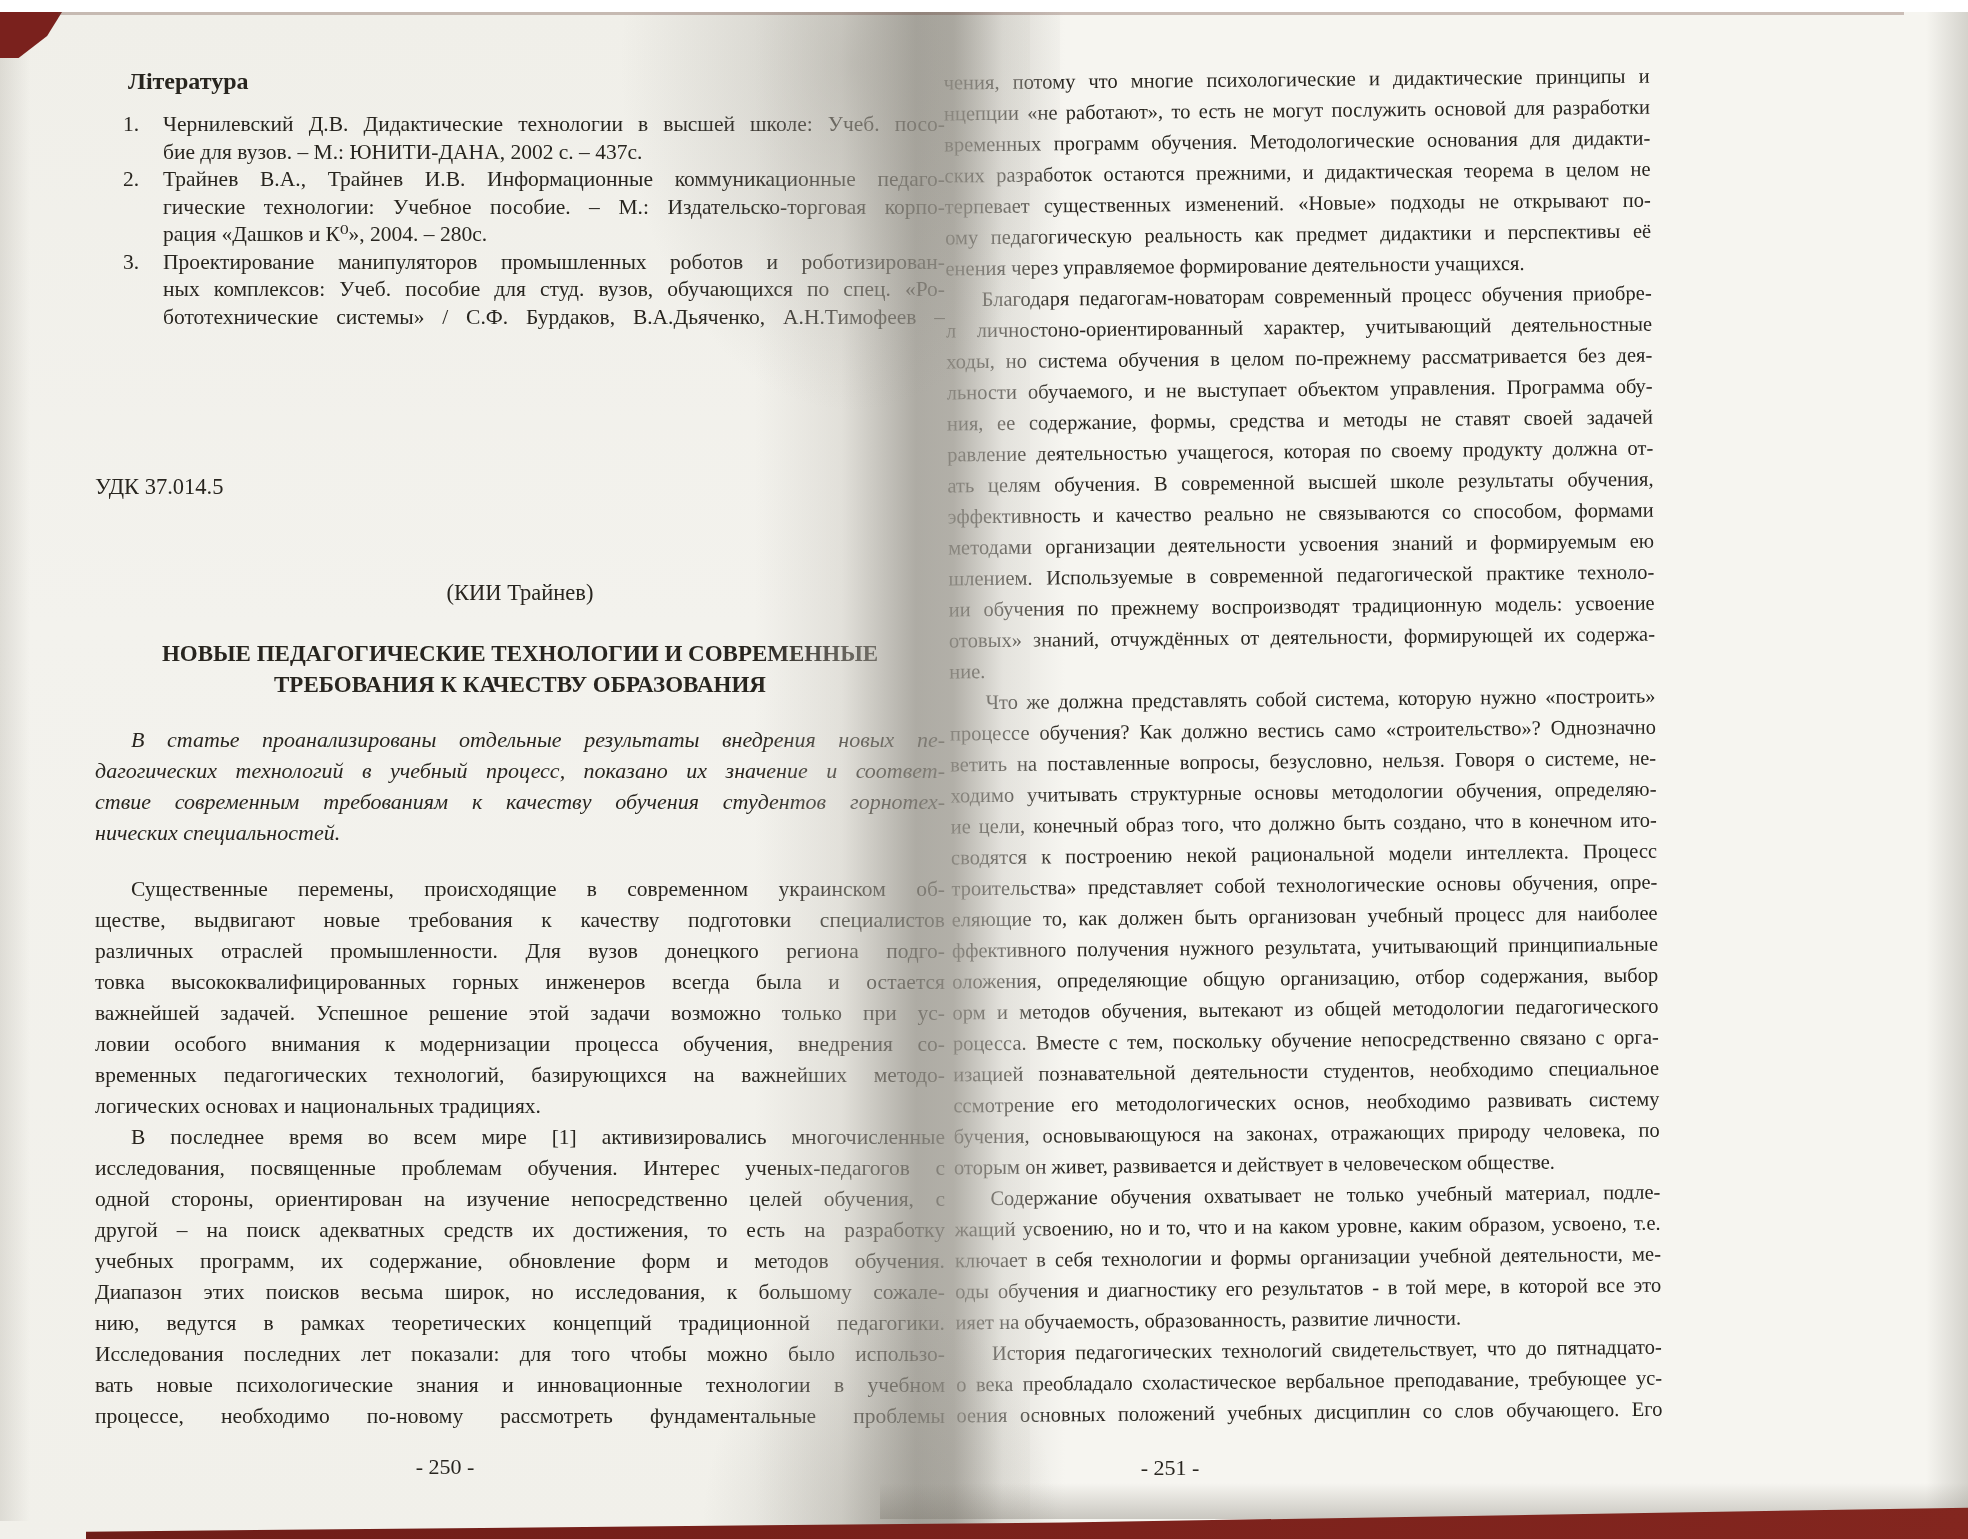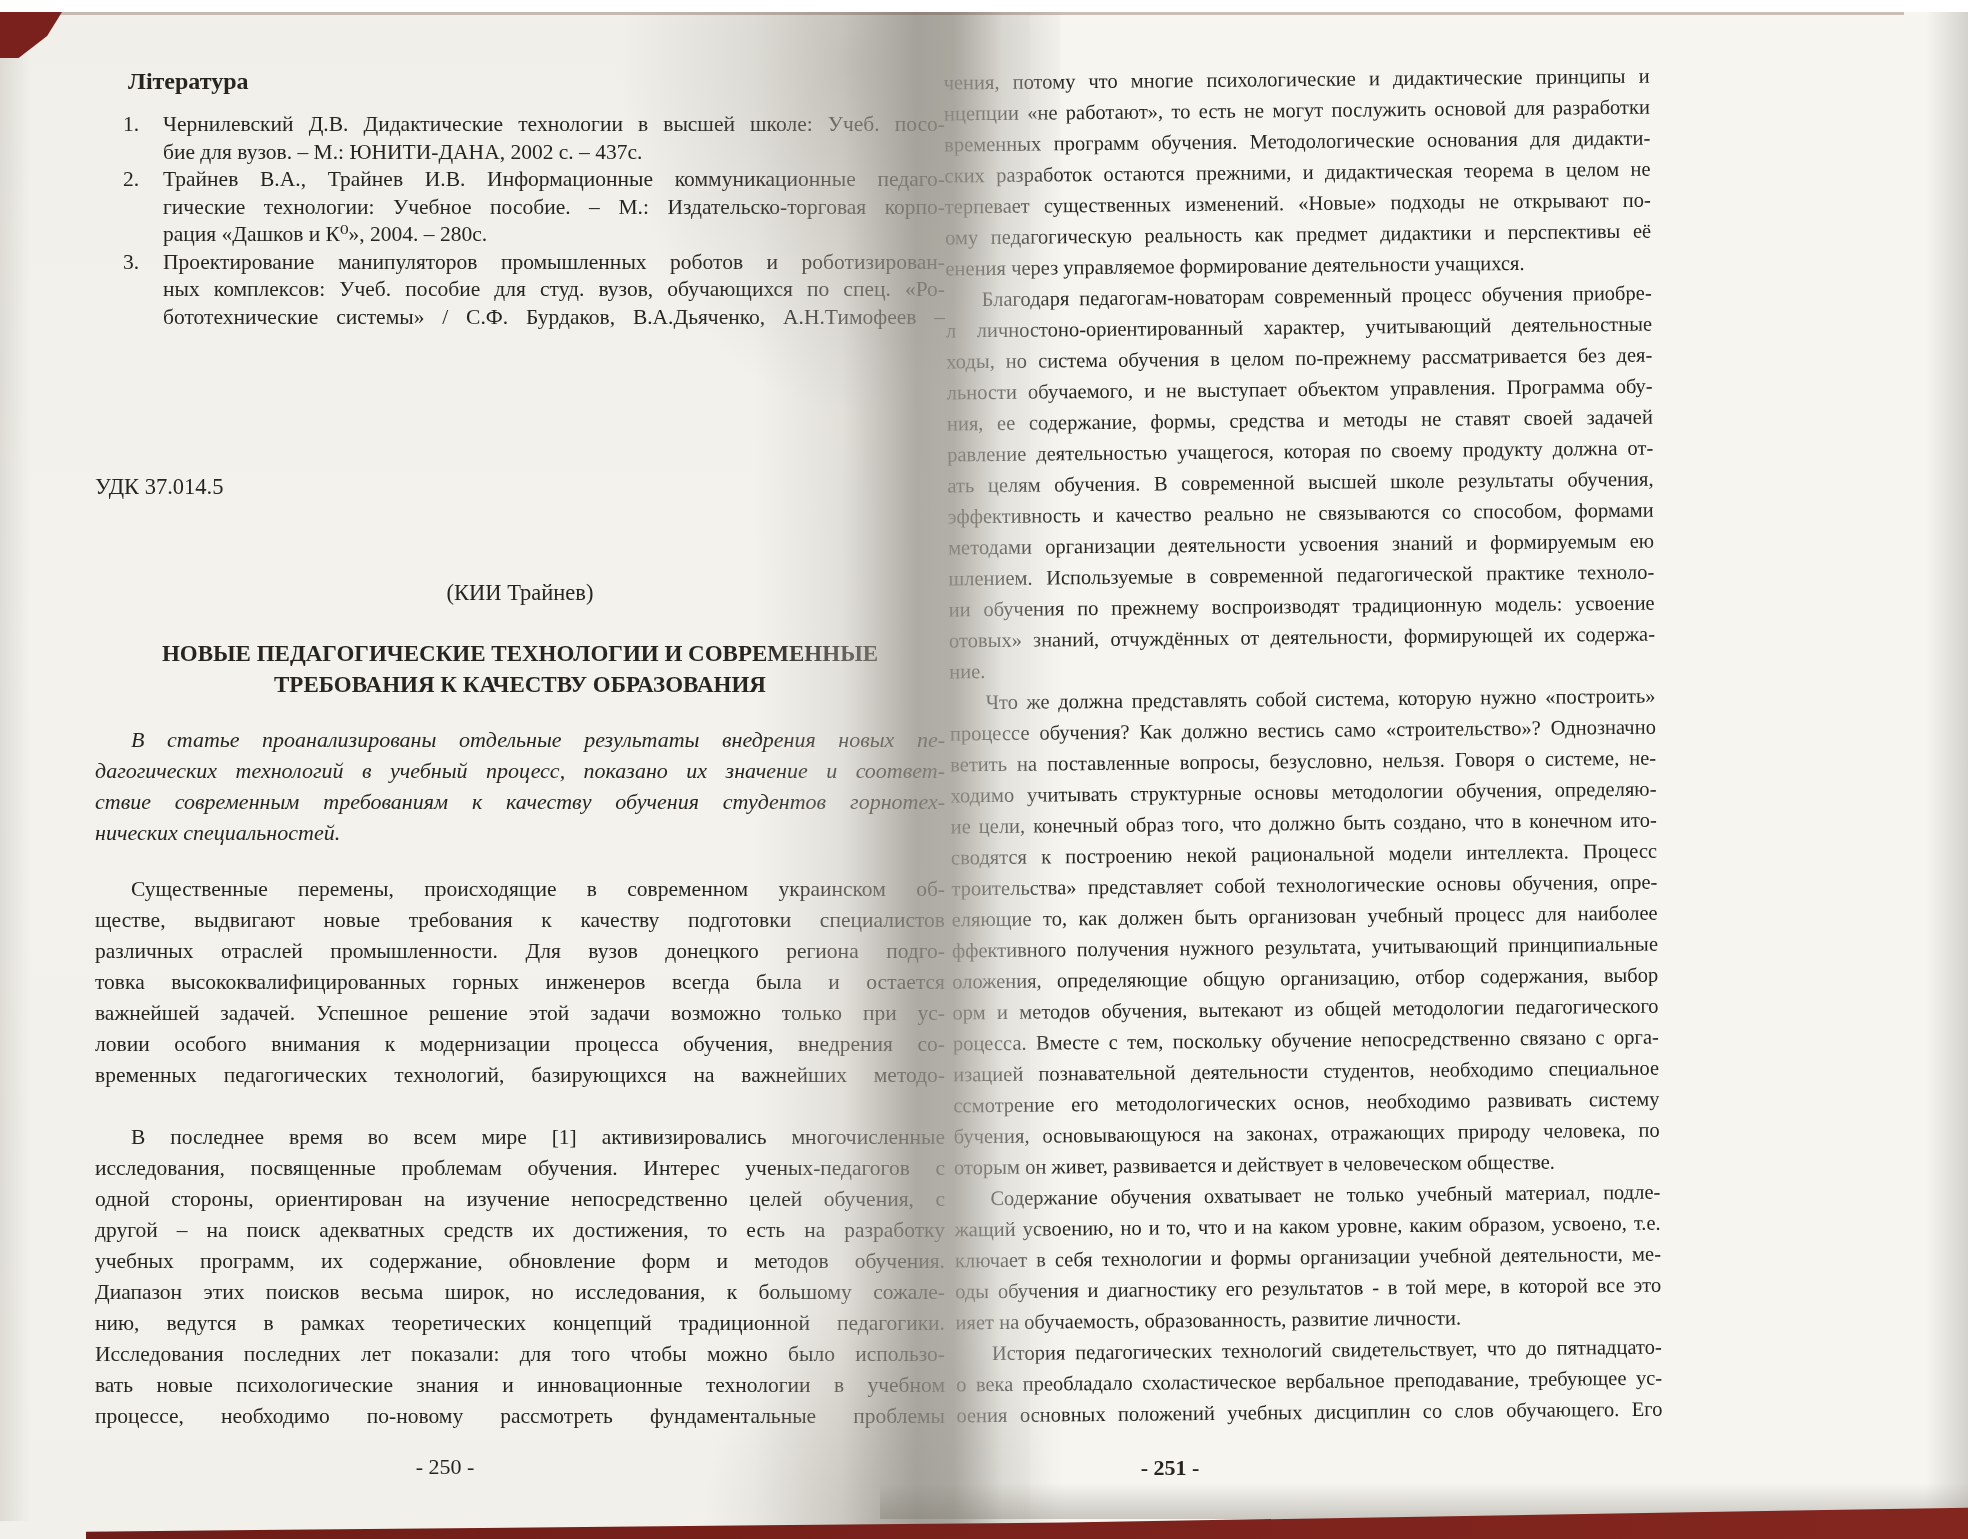--- a/index.html
+++ b/index.html
@@ -27,21 +27,21 @@
   .title-line { text-align:center; font-weight:bold; font-size:23px; line-height:31px; }
   .abstract { left:95px; top:712px; width:850px; font-size:22px; }
   .abstract .tline { font-style:italic; }
   .body1 { left:95px; top:862px; width:850px; font-size:21.5px; }
   .body2 { left:95px; top:1110px; width:850px; font-size:21.5px; }
   .pageno-left { left:95px; top:1442px; width:700px; text-align:center; font-size:22px; }
   
   .rp-lines { position:absolute; left:950px; top:52px; width:706px; z-index:2;
     font-size:20.5px; transform:rotate(-0.55deg); transform-origin:50% 50%; }
   .pageno-right { position:absolute; left:1100px; top:1443px; width:140px;
-    text-align:center; font-size:22px; z-index:2;font-weight:bold; }
+    text-align:center; font-size:22px; z-index:2; }
   
   .tline { height:31px; line-height:31px; text-align:justify; text-align-last:justify;
     overflow:hidden; }
   .tline.i { text-indent:36px; }
   .tline.e { text-align-last:left; }
   
   .gutter { position:absolute; top:0; left:755px; width:310px; height:100%; z-index:3;
     background:linear-gradient(90deg,
       rgba(225,223,216,0) 0%,
       rgba(198,195,187,0.38) 28%,
@@ -114,20 +114,21 @@
     </div>
 
   <div class="lp body1" style="position:absolute;">
       <div class="tline i">Существенные перемены, происходящие в современном украинском об-</div>
       <div class="tline">ществе, выдвигают новые требования к качеству подготовки специалистов</div>
       <div class="tline">различных отраслей промышленности. Для вузов донецкого региона подго-</div>
       <div class="tline">товка высококвалифицированных горных инженеров всегда была и остается</div>
       <div class="tline">важнейшей задачей. Успешное решение этой задачи возможно только при ус-</div>
       <div class="tline">ловии особого внимания к модернизации процесса обучения, внедрения со-</div>
       <div class="tline">временных педагогических технологий, базирующихся на важнейших методо-</div>
+      <div class="tline e">логических основах и национальных традициях.</div>
     </div>
 
   <div class="lp body2" style="position:absolute;">
       <div class="tline i">В последнее время во всем мире [1] активизировались многочисленные</div>
       <div class="tline">исследования, посвященные проблемам обучения. Интерес ученых-педагогов с</div>
       <div class="tline">одной стороны, ориентирован на изучение непосредственно целей обучения, с</div>
       <div class="tline">другой – на поиск адекватных средств их достижения, то есть на разработку</div>
       <div class="tline">учебных программ, их содержание, обновление форм и методов обучения.</div>
       <div class="tline">Диапазон этих поисков весьма широк, но исследования, к большому сожале-</div>
       <div class="tline">нию, ведутся в рамках теоретических концепций традиционной педагогики.</div>

